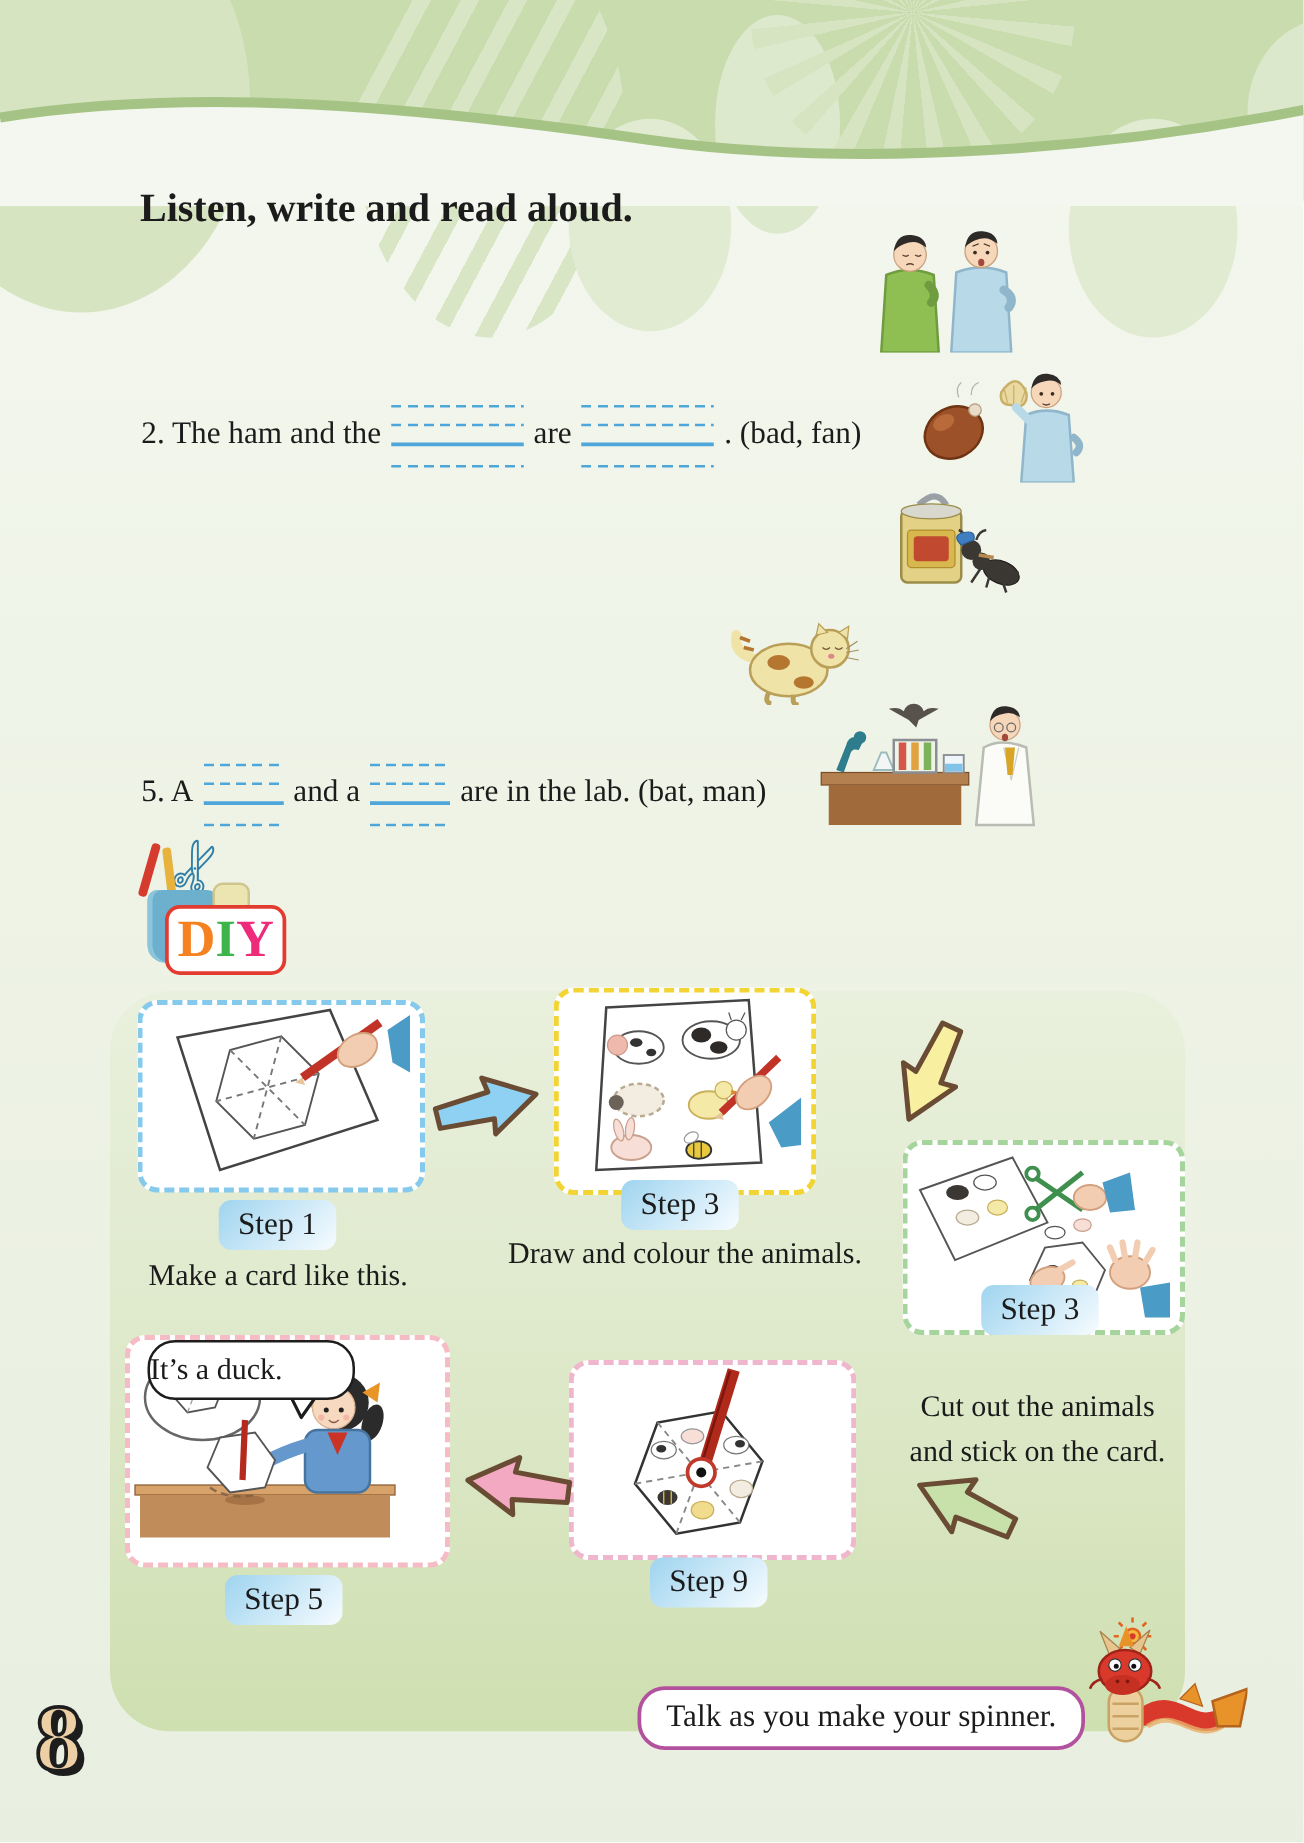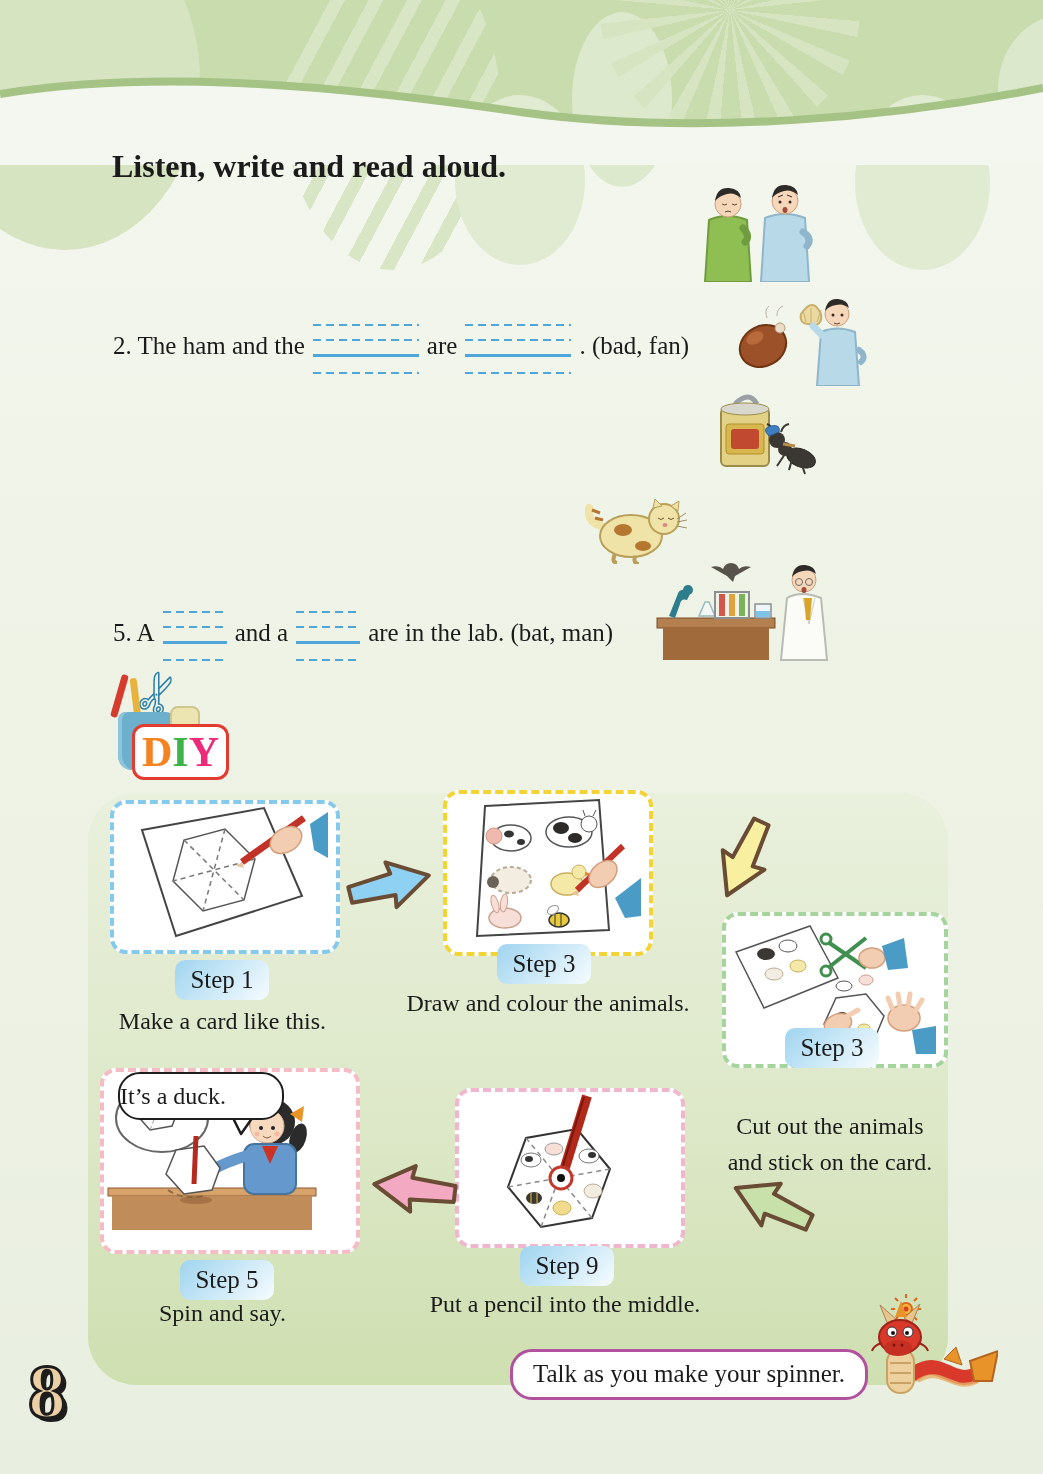--- a/index.html
+++ b/index.html
@@ -344,22 +344,20 @@
 
   <div class="slabel s1">Step 1</div>
   <div class="slabel s2">Step 3</div>
   <div class="slabel s3">Step 3</div>
   <div class="slabel s4">Step 9</div>
   <div class="slabel s5">Step 5</div>
   <div class="cap cap1">Make a card like this.</div>
   <div class="cap cap2">Draw and colour the animals.</div>
   <div class="cap cap3a">Cut out the animals</div>
   <div class="cap cap3b">and stick on the card.</div>
-  <div class="cap cap4">Put a pencil into the middle.</div>
-  <div class="cap cap5">Spin and say.</div>
 
   <div class="bubble">It’s a duck.</div>
   <svg class="bubble-tail" width="30" height="22" viewBox="0 0 30 22">
     <path d="M3,0 L27,0 L13,20 Z" fill="#fff" stroke="#1d1d1d" stroke-width="2.5" stroke-linejoin="round"></path>
     <rect x="4" y="-2" width="22" height="4" fill="#fff"></rect>
   </svg>
 
   <div class="note">Talk as you make your spinner.</div>
 
   <svg class="dragon" width="140" height="115" viewBox="0 0 140 115">

